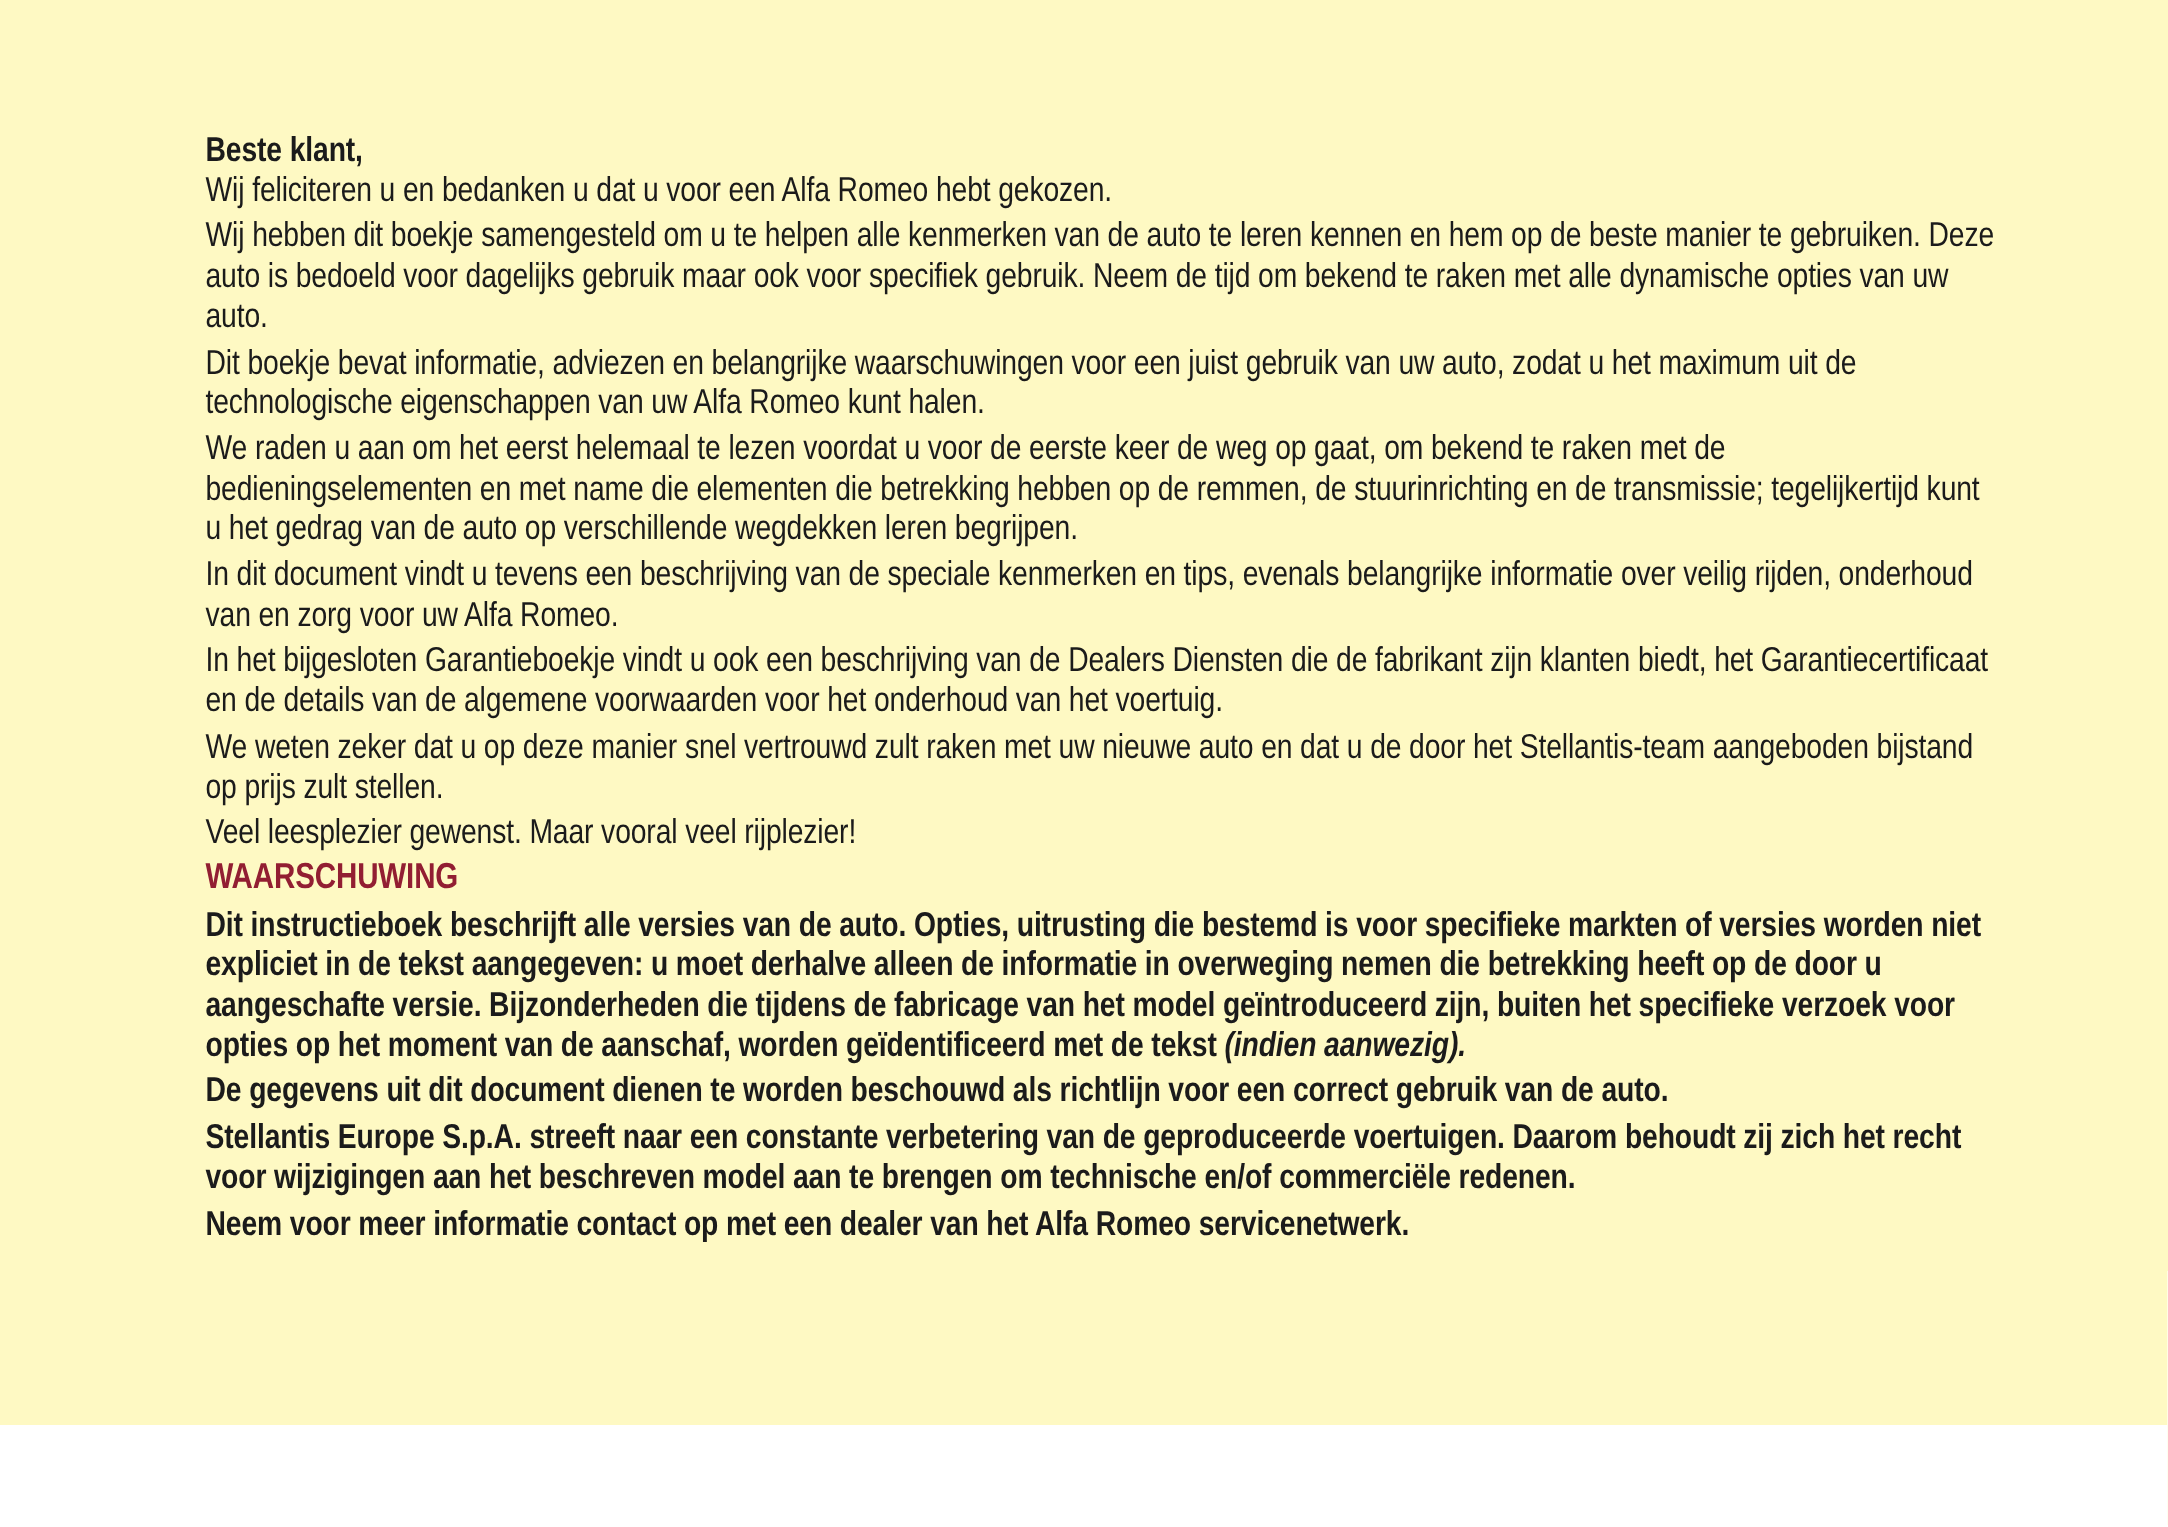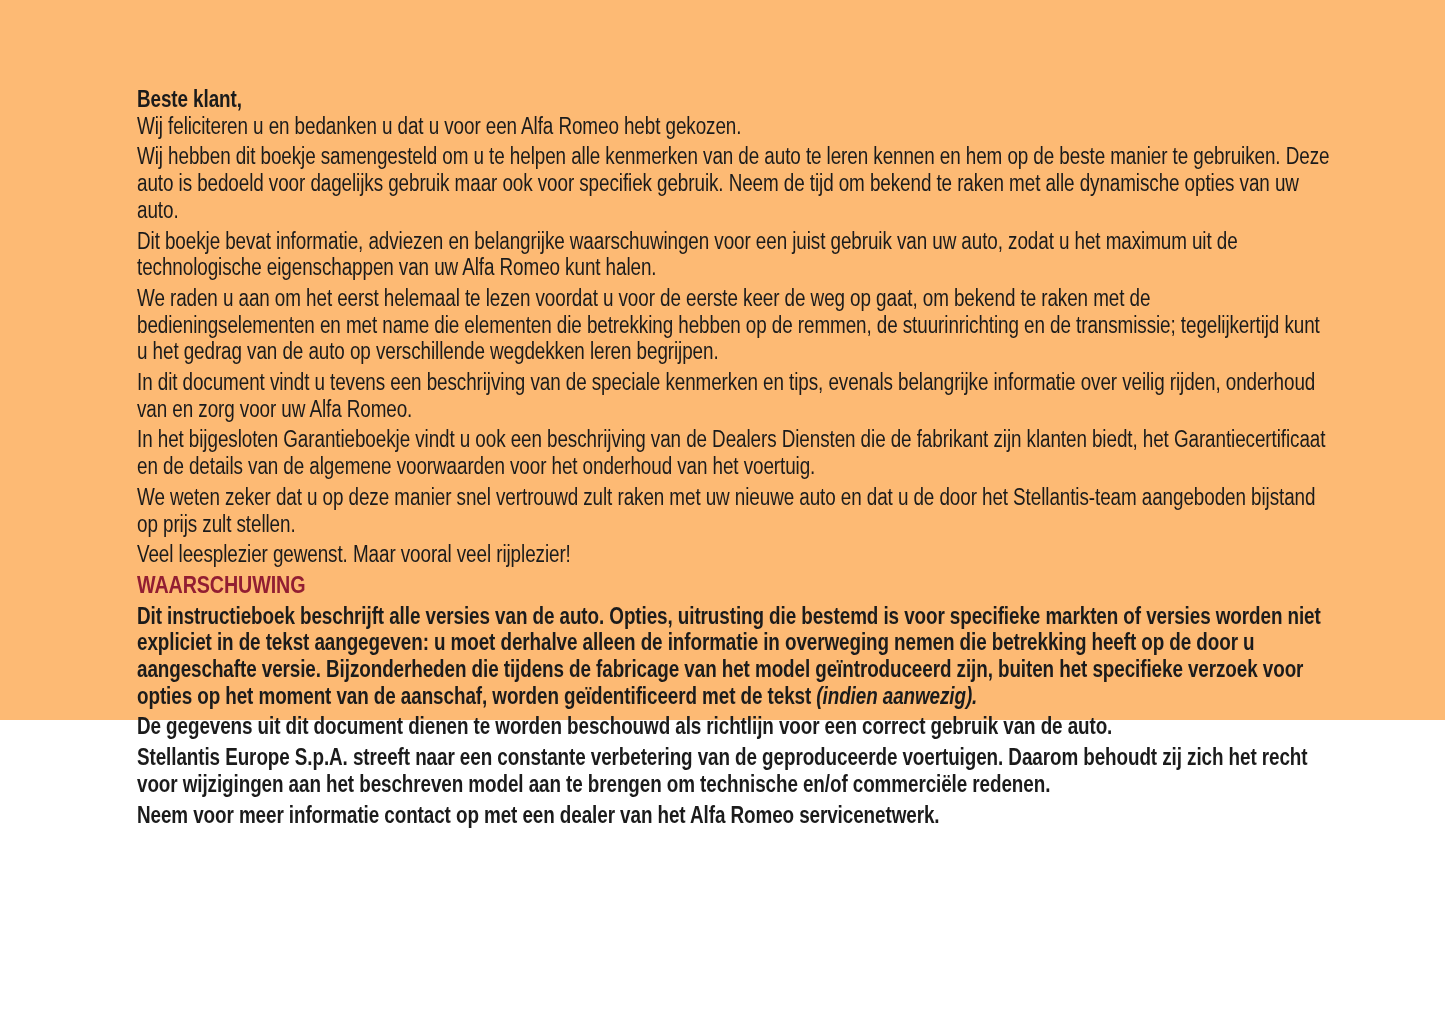--- a/index.html
+++ b/index.html
@@ -10,23 +10,23 @@
   body {
     width: 1445px;
     height: 1018px;
     overflow: hidden;
     font-family: "Liberation Sans", "DejaVu Sans", sans-serif;
     color: #1b1b1b;
   }
   .page {
     box-sizing: border-box;
     width: 1445px;
-    height: 720px;
+    height: 950px;
     padding: 86px 0 0 137px;
-    background: #fdba74;
+    background: #fef9c3;
   }
   
   .content {
     width: 1456px;
     transform: scaleX(0.82);
     transform-origin: top left;
     font-size: 23px;
     line-height: 26.7px;
     letter-spacing: -0.1px;
   }

